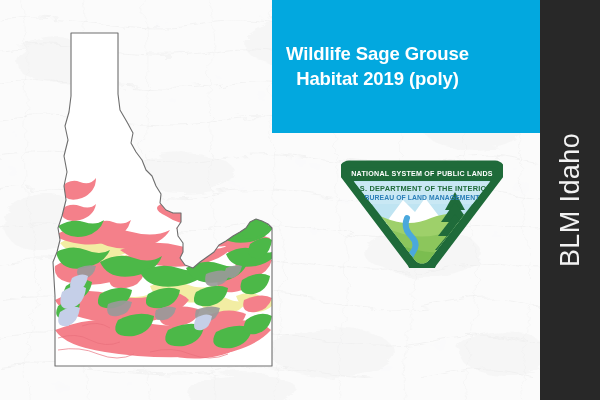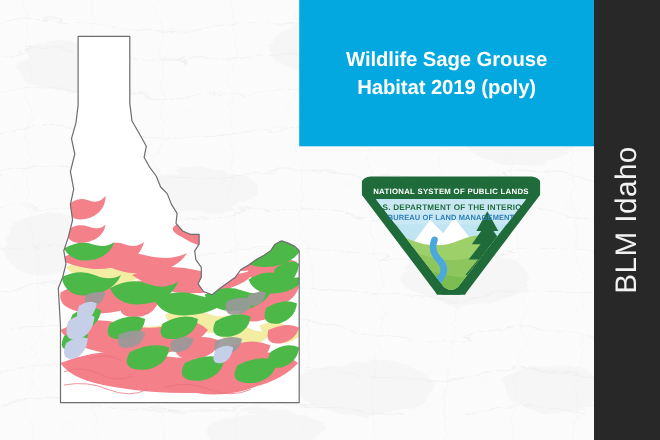--- a/index.html
+++ b/index.html
@@ -44,38 +44,38 @@
   
   #title-banner {
     position: absolute;
     left: 272px;
     top: 0;
     width: 268px;
     height: 133px;
     background: #02a8df;
     display: flex;
     align-items: center;
-    justify-content: center;
+    justify-content: flex-start;
     box-sizing: border-box;
     padding: 0 14px;
   }
   #title-text {
     color: #ffffff;
     font-size: 18.5px;
     font-weight: bold;
     line-height: 1.33;
     text-align: center;
     letter-spacing: -0.1px;
     white-space: pre-line;
   }
 
   
   #blm-logo {
     position: absolute;
-    left: 329px;
+    left: 341px;
     top: 158px;
     width: 162px;
     height: 110px;
   }
   #blm-logo svg { display: block; width: 100%; height: 100%; }
 
   
   #agency-sidebar {
     position: absolute;
     left: 540px;

